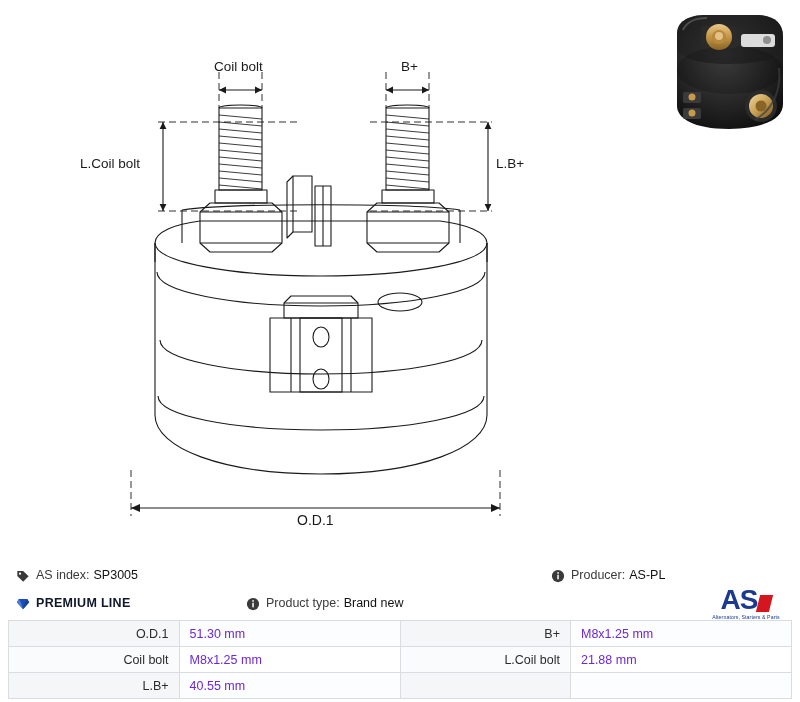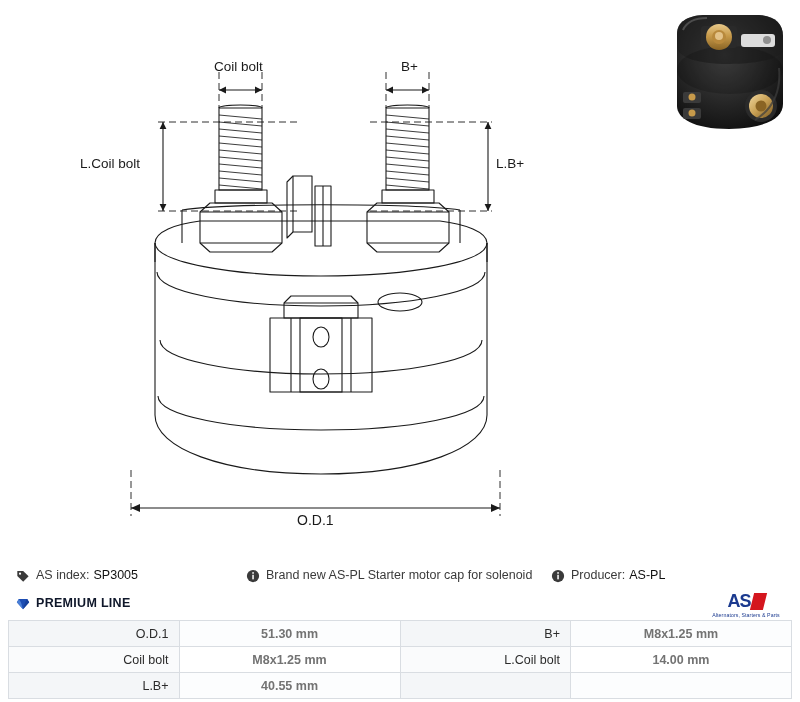--- a/index.html
+++ b/index.html
@@ -88,21 +88,21 @@
   .as-logo {
     position: absolute;
     left: 706px;
     top: 30px;
     width: 80px;
     text-align: center;
   }
   .as-logo-main {
     font-family: "Liberation Sans", sans-serif;
     font-weight: bold;
-    font-size: 18px;
+    font-size: 28px;
     color: #1b3a8f;
     letter-spacing: -1px;
     line-height: 20px;
     display: inline-block;
   }
   .as-logo-red {
     display: inline-block;
     width: 13px;
     height: 17px;
     background: #d4161e;
@@ -133,24 +133,23 @@
     padding: 0 10px;
   }
   .spec-table .k {
     width: 168px;
     text-align: right;
     color: #2b2b2b;
     background: #fafbfc;
   }
   .spec-table .v {
     width: 224px;
-    text-align: center;
-    color: #737373;
+    text-align: left;
+    color: #6d28d9;
     background: #ffffff;
-    font-weight: bold;
   }
   .spec-table tr:nth-child(odd) .k { background: #f4f6f8; }
   .spec-table tr:nth-child(odd) .v { background: #fcfdfe; }
   .spec-table td.empty { background: #ffffff; }
 </style>
 </head>
 <body>
 
 <div class="drawing-area">
 
@@ -345,31 +344,32 @@
     <span class="ico">
       <svg width="14" height="14" viewBox="0 0 16 16">
         <path d="M3.2 2.4 H12.8 L15 6 L8 14 L1 6 Z" fill="#1c4db3"></path>
         <path d="M3.2 2.4 L5.6 6 L8 14 L1 6 Z" fill="#4a7fd6"></path>
         <path d="M12.8 2.4 L10.4 6 L8 14 L15 6 Z" fill="#16409b"></path>
       </svg>
     </span>
     <span>PREMIUM LINE</span>
   </div>
 
-  <div class="info-row" style="left:246px; top:8px;">
+
+  <div class="info-row" style="left:246px; top:36px;">
     <span class="ico">
       <svg width="14" height="14" viewBox="0 0 16 16">
         <circle cx="8" cy="8" r="7" fill="#3a3a3a"></circle>
         <rect x="7.2" y="6.6" width="1.7" height="5.2" fill="#ffffff"></rect>
         <circle cx="8.05" cy="4.5" r="1" fill="#ffffff"></circle>
       </svg>
     </span>
-    <span class="lbl">Brand new AS-PL Starter motor cap for solenoid</span>
+    <span class="lbl">Product type:</span>
+    <span class="val">Brand new</span>
   </div>
-
 
   <div class="info-row" style="left:551px; top:8px;justify-content:space-between;">
     <span class="ico">
       <svg width="14" height="14" viewBox="0 0 16 16">
         <circle cx="8" cy="8" r="7" fill="#3a3a3a"></circle>
         <rect x="7.2" y="6.6" width="1.7" height="5.2" fill="#ffffff"></rect>
         <circle cx="8.05" cy="4.5" r="1" fill="#ffffff"></circle>
       </svg>
     </span>
     <span class="lbl">Producer:</span>
@@ -389,21 +389,21 @@
     <tr>
       <td class="k">O.D.1</td>
       <td class="v">51.30 mm</td>
       <td class="k">B+</td>
       <td class="v">M8x1.25 mm</td>
     </tr>
     <tr>
       <td class="k">Coil bolt</td>
       <td class="v">M8x1.25 mm</td>
       <td class="k">L.Coil bolt</td>
-      <td class="v">14.00 mm</td>
+      <td class="v">21.88 mm</td>
     </tr>
     <tr>
       <td class="k">L.B+</td>
       <td class="v">40.55 mm</td>
       <td class="k empty"></td>
       <td class="v empty"></td>
     </tr>
   </tbody>
 </table>
 

